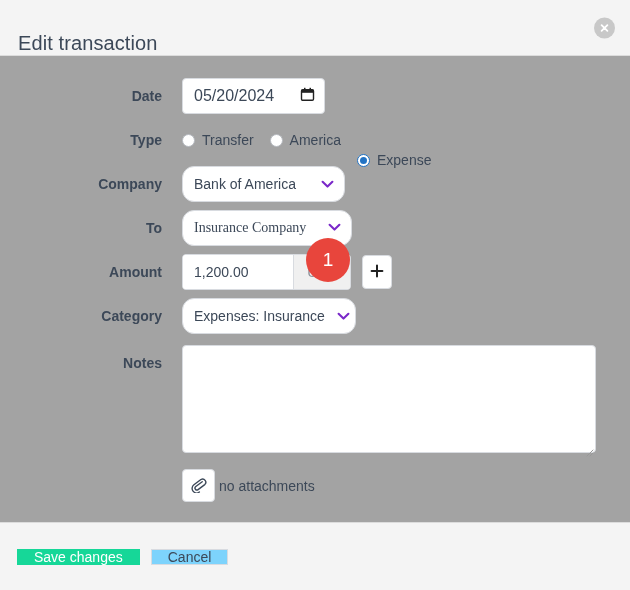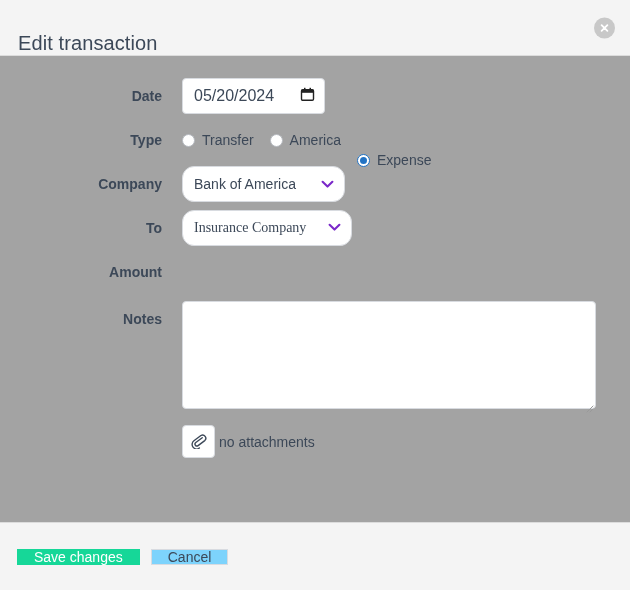--- a/index.html
+++ b/index.html
@@ -377,22 +377,49 @@
             <svg width="13" height="9" viewBox="0 0 13 9">
               <path d="M1.6 1.8 L6.5 6.6 L11.4 1.8" fill="none" stroke="#7a29c9" stroke-width="2.1" stroke-linecap="round" stroke-linejoin="round"></path>
             </svg>
           </span>
         </div>
       </div>
     </div>
 
     <div class="form-row">
       <div class="form-label">Amount</div>
-    </div>
-
+      <div class="form-control-area">
+        <div class="amount-group">
+          <div class="amount-value">1,200.00</div>
+          <div class="amount-currency">USD</div>
+        </div>
+        <button class="plus-btn">
+          <span>
+            <svg width="14" height="14" viewBox="0 0 14 14">
+              <path d="M7 1.6 V12.4 M1.6 7 H12.4" stroke="#222" stroke-width="2" stroke-linecap="round"></path>
+            </svg>
+          </span>
+        </button>
+        <div class="badge">1</div>
+      </div>
+    </div>
+
+    <div class="form-row">
+      <div class="form-label">Category</div>
+      <div class="form-control-area">
+        <div class="select-box select-category">
+          <span class="select-value">Expenses: Insurance</span>
+          <span class="chevron">
+            <svg width="13" height="9" viewBox="0 0 13 9">
+              <path d="M1.6 1.8 L6.5 6.6 L11.4 1.8" fill="none" stroke="#7a29c9" stroke-width="2.1" stroke-linecap="round" stroke-linejoin="round"></path>
+            </svg>
+          </span>
+        </div>
+      </div>
+    </div>
 
     <div class="form-row notes-row">
       <div class="form-label">Notes</div>
       <div class="form-control-area">
         <div class="notes-wrap">
           <textarea class="notes-area" placeholder="" style=""></textarea>
           <span class="resize-handle">
             <svg width="10" height="10" viewBox="0 0 10 10">
               <path d="M9 3 L3 9 M9 6 L6 9" stroke="#999" stroke-width="1" stroke-linecap="round"></path>
             </svg>

